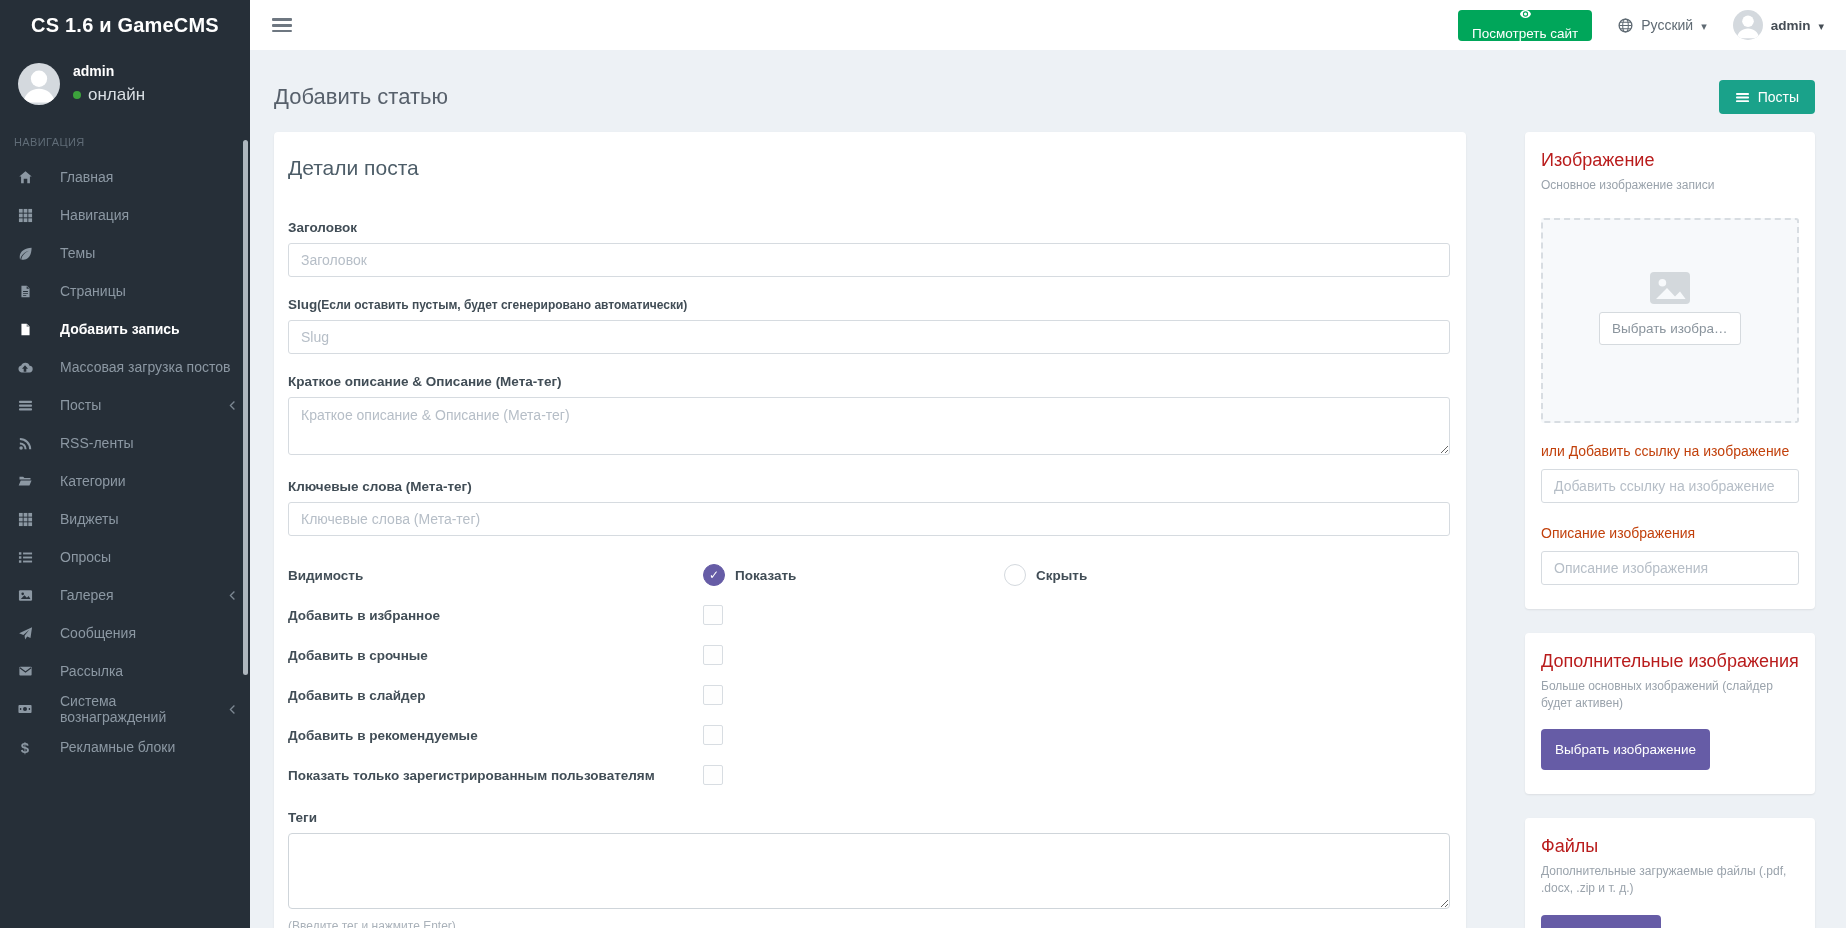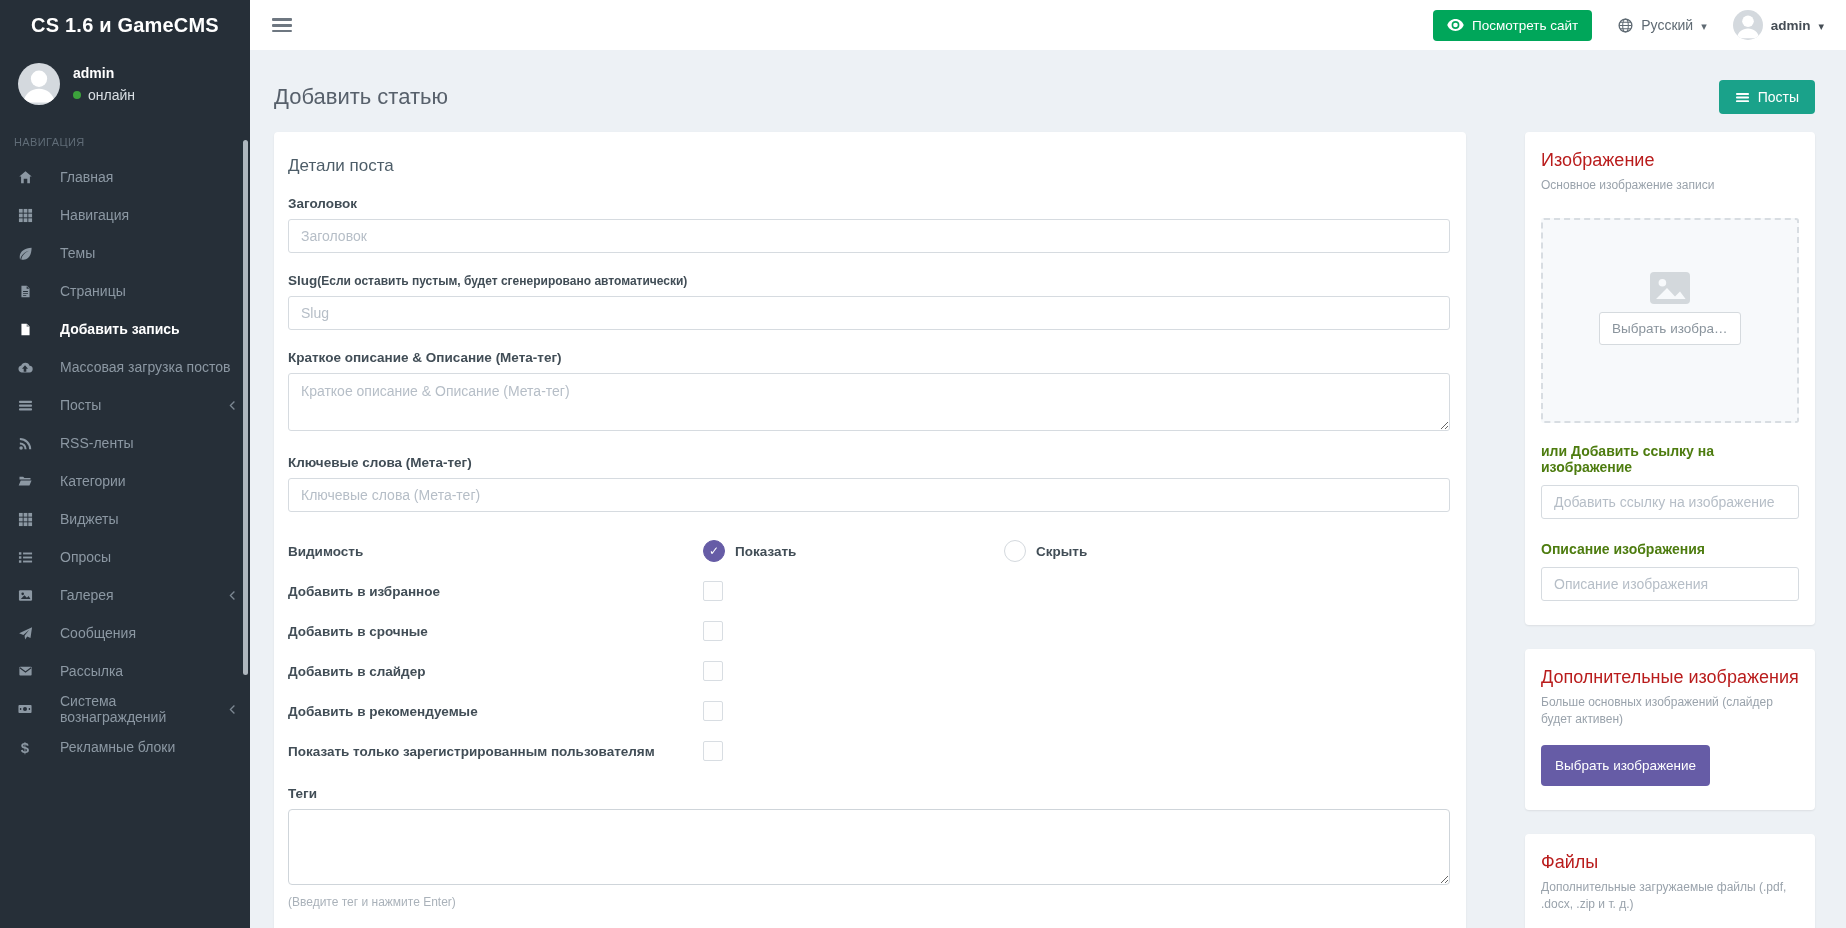--- a/index.html
+++ b/index.html
@@ -7,21 +7,21 @@
   body { font-family:"Liberation Sans","DejaVu Sans",sans-serif; display:flex; background:#edf1f5; color:#444; }
 
   
   .sidebar { width:250px; flex-shrink:0; background:#262f38; position:relative; height:100%; }
   .logo { height:50px; display:flex; align-items:center; justify-content:center;
           color:#fff; font-weight:bold; font-size:20px; letter-spacing:.2px; }
   .user-panel { display:flex; align-items:center; gap:13px; padding:13px 15px 15px 18px; }
   .avatar-circle { width:42px; height:42px; border-radius:50%; background:#d4d9de; overflow:hidden;
                    display:flex; align-items:flex-end; justify-content:center; flex-shrink:0; }
   .user-meta .u-name { color:#fff; font-weight:bold; font-size:14px; margin-bottom:6px; }
-  .u-status { display:flex; align-items:center; gap:7px; font-size:14px; color:#d9dfe4; }
+  .u-status { display:flex; align-items:center; gap:7px; font-size:17px; color:#d9dfe4; }
   .dot { width:8px; height:8px; border-radius:50%; background:#3ca23c; }
   .nav-label { font-size:11px; color:#606c77; padding:0 14px; margin:16px 0 10px; letter-spacing:.4px; }
   .nav-item { height:38px; display:flex; align-items:center; padding:0 14px; gap:24px;
               font-size:14px; color:#8c98a3; cursor:pointer; }
   .nav-item .ni-icon { width:22px; display:flex; justify-content:center; flex-shrink:0; }
   .nav-item.active { color:#fff; font-weight:bold; }
   .nav-item .chev { margin-left:auto; display:flex; opacity:.85; }
   .dollar-glyph { font-size:15px; font-weight:bold; line-height:1; }
   .sb-scrollbar { position:absolute; right:2px; top:140px; width:5px; height:535px;
                   background:#aeb6bd; border-radius:3px; }
@@ -30,37 +30,37 @@
   .main { flex:1; display:flex; flex-direction:column; min-width:0; }
   .topbar { height:50px; background:#fff; display:flex; align-items:center; padding:0 22px; flex-shrink:0; }
   .hamburger { width:20px; height:14px; position:relative; cursor:pointer; }
   .hamburger span, .hamburger span::before, .hamburger span::after {
       content:""; position:absolute; left:0; width:20px; height:2.6px; background:#6e7781; border-radius:1px; }
   .hamburger span { top:6px; }
   .hamburger span::before { top:-5.6px; } .hamburger span::after { top:5.6px; }
   .tb-right { margin-left:auto; display:flex; align-items:center; gap:26px; }
   .btn { border:none; border-radius:4px; color:#fff; font-size:13.5px; cursor:pointer;
          display:inline-flex; align-items:center; gap:8px; font-family:inherit; }
-  .btn-view-site { background:#00a65a; height:31px; padding:0 14px; }
+  .btn-view-site { background:#00a65a; height:31px; padding:0 14px;flex-direction:column; }
   .lang-switch, .user-menu { display:flex; align-items:center; gap:8px; cursor:pointer; }
   .lang-switch { color:#5f6a73; font-size:14px; }
   .user-menu { color:#454d55; font-size:13.5px; font-weight:bold; }
   .caret { font-size:11px; line-height:1; margin-top:2px; }
   .avatar-sm { width:30px; height:30px; }
 
   .content { flex:1; padding:16px 31px 0 24px; overflow:hidden; }
   .page-header { display:flex; align-items:center; justify-content:space-between; margin:14px 0 18px; }
   .page-title { font-size:22px; font-weight:500; color:#57606b; }
   .btn-posts { background:#1aa28a; height:34px; padding:0 16px; font-size:14px; }
   .bars-ico { display:flex; }
 
   .layout { display:flex; align-items:flex-start; }
   .card { background:#fff; border-radius:4px; box-shadow:0 1px 2px rgba(0,0,0,.08); }
   .card-main { flex:1; margin-right:59px; padding:24px 16px 40px 14px; }
-  .card-title { font-size:17px; font-weight:400; color:#4d5d68; margin-bottom:20px; }
+  .card-title { font-size:21px; font-weight:400; color:#4d5d68; margin-bottom:40px; }
 
   .form-group { margin-bottom:20px; }
   .f-label { display:block; font-size:13.5px; font-weight:bold; color:#414d56; margin-bottom:8px; }
   .f-label .label-hint { font-size:12px; }
   .txt { width:100%; height:34px; border:1px solid #d6dbe0; border-radius:3px; padding:0 12px;
          font-size:14px; color:#555; font-family:inherit; background:#fff; }
   textarea.txt { padding:9px 12px; resize:vertical; }
   .txt::placeholder { color:#b6bec7; }
   .ta-desc { height:58px; }
   .ta-tags { height:76px; border-color:#cfd5da; border-radius:4px; }
@@ -78,21 +78,21 @@
   
   .right-col { width:290px; flex-shrink:0; }
   .card-side { padding:18px 16px 24px; margin-bottom:24px; }
   .side-title { font-size:18px; font-weight:400; color:#b91c1c; }
   .side-sub { font-size:12px; color:#9aa3ac; margin-top:6px; line-height:1.4; }
   .dropzone { margin-top:24px; height:205px; border:2px dashed #d8dde2; border-radius:3px;
               background:#f7f9fb; display:flex; flex-direction:column; align-items:center; padding-top:44px; }
   .dz-btn { margin-top:0; background:#fff; border:1px solid #d5dade; border-radius:3px; color:#8a949d;
             font-size:13.5px; padding:8px 12px; max-width:142px; white-space:nowrap; overflow:hidden;
             text-overflow:ellipsis; cursor:pointer; font-family:inherit; }
-  .side-label { font-size:14px; font-weight:bold; color:#4d7c0f; margin:20px 0 10px; }
+  .side-label { font-size:14px; font-weight:normal; color:#c2410c; margin:20px 0 10px; }
   .btn-purple { background:#665ca6; height:41px; padding:0 14px; margin-top:18px; font-size:13.5px; }
 </style>
 </head>
 <body>
 
 <aside class="sidebar">
   <div class="logo">CS 1.6 и GameCMS</div>
 
   <div class="user-panel">
     <div class="avatar-circle">

